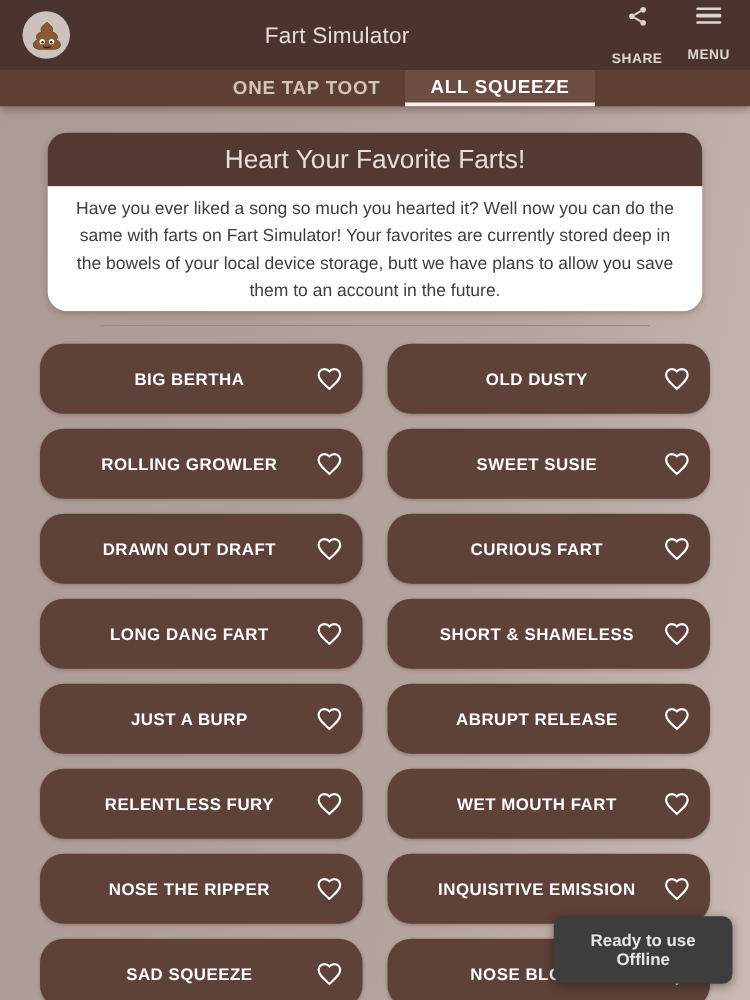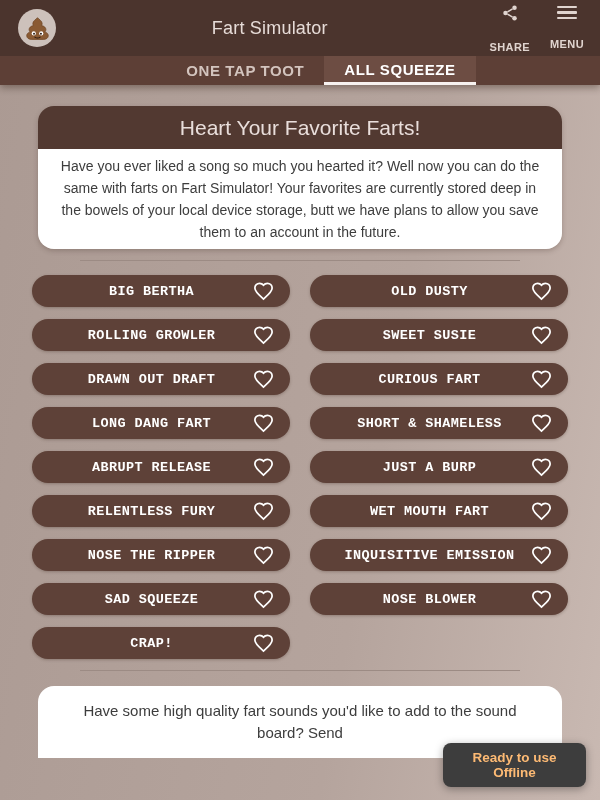--- a/index.html
+++ b/index.html
@@ -59,34 +59,34 @@
 
   
   .divider { border:none; height:1px; background:#9c8b84; width:440px; margin:11px auto 0; }
 
   
   .sound-grid {
     margin:14px 32px 0; display:grid; grid-template-columns:1fr 1fr;
     column-gap:20px; row-gap:12px;
   }
   .pill {
-    height:32px; border:none; border-radius:19px; background:#5e4138; color:#ffffff;
+    height:56px; border:none; border-radius:19px; background:#5e4138; color:#ffffff;
     display:flex; align-items:center; padding:0 16px 0 18px; cursor:pointer;
-    font-family:Liberation Mono, monospace; box-shadow:0 1px 3px rgba(60,40,30,0.3);
+    font-family:Liberation Sans, sans-serif; box-shadow:0 1px 3px rgba(60,40,30,0.3);
   }
   .pill .pill-label {
     flex:1; text-align:center; font-size:13.5px; font-weight:700; letter-spacing:0.4px;
     white-space:nowrap;
   }
   .pill .heart { flex:0 0 auto; }
 
   
   .toast {
-    position:absolute; right:14px; bottom:13px; width:143px; height:44px;
-    background:#3d3d3d; border-radius:8px; color:#fdba74; font-size:13.5px; font-weight:700;
+    position:absolute; right:14px; bottom:13px; width:143px; height:54px;
+    background:#3d3d3d; border-radius:8px; color:#e5e5e5; font-size:13.5px; font-weight:700;
     display:flex; align-items:center; justify-content:center; text-align:center;
     box-shadow:0 2px 8px rgba(0,0,0,0.35); z-index:5; padding:0 8px;
   }
 </style>
 </head>
 <body>
 
 <div class="app">
 
   <div class="header">
@@ -179,27 +179,27 @@
           <path d="M12 19.8l-1.45-1.32C5.4 13.9 2 10.8 2 7 2 3.9 4.42 1.5 7.5 1.5c1.74 0 3.41.81 4.5 2.09C13.09 2.31 14.76 1.5 16.5 1.5 19.58 1.5 22 3.9 22 7c0 3.8-3.4 6.9-8.55 11.5L12 19.8z" fill="none" stroke="#ffffff" stroke-width="2"></path>
         </svg>
       </button>
       <button class="pill">
         <span class="pill-label">SHORT &amp; SHAMELESS</span>
         <svg class="heart" width="21" height="19" viewBox="0 0 24 22">
           <path d="M12 19.8l-1.45-1.32C5.4 13.9 2 10.8 2 7 2 3.9 4.42 1.5 7.5 1.5c1.74 0 3.41.81 4.5 2.09C13.09 2.31 14.76 1.5 16.5 1.5 19.58 1.5 22 3.9 22 7c0 3.8-3.4 6.9-8.55 11.5L12 19.8z" fill="none" stroke="#ffffff" stroke-width="2"></path>
         </svg>
       </button>
       <button class="pill">
+        <span class="pill-label">JUST A BURP</span>
+        <svg class="heart" width="21" height="19" viewBox="0 0 24 22">
+          <path d="M12 19.8l-1.45-1.32C5.4 13.9 2 10.8 2 7 2 3.9 4.42 1.5 7.5 1.5c1.74 0 3.41.81 4.5 2.09C13.09 2.31 14.76 1.5 16.5 1.5 19.58 1.5 22 3.9 22 7c0 3.8-3.4 6.9-8.55 11.5L12 19.8z" fill="none" stroke="#ffffff" stroke-width="2"></path>
+        </svg>
+      </button>
+      <button class="pill">
         <span class="pill-label">ABRUPT RELEASE</span>
-        <svg class="heart" width="21" height="19" viewBox="0 0 24 22">
-          <path d="M12 19.8l-1.45-1.32C5.4 13.9 2 10.8 2 7 2 3.9 4.42 1.5 7.5 1.5c1.74 0 3.41.81 4.5 2.09C13.09 2.31 14.76 1.5 16.5 1.5 19.58 1.5 22 3.9 22 7c0 3.8-3.4 6.9-8.55 11.5L12 19.8z" fill="none" stroke="#ffffff" stroke-width="2"></path>
-        </svg>
-      </button>
-      <button class="pill">
-        <span class="pill-label">JUST A BURP</span>
         <svg class="heart" width="21" height="19" viewBox="0 0 24 22">
           <path d="M12 19.8l-1.45-1.32C5.4 13.9 2 10.8 2 7 2 3.9 4.42 1.5 7.5 1.5c1.74 0 3.41.81 4.5 2.09C13.09 2.31 14.76 1.5 16.5 1.5 19.58 1.5 22 3.9 22 7c0 3.8-3.4 6.9-8.55 11.5L12 19.8z" fill="none" stroke="#ffffff" stroke-width="2"></path>
         </svg>
       </button>
       <button class="pill">
         <span class="pill-label">RELENTLESS FURY</span>
         <svg class="heart" width="21" height="19" viewBox="0 0 24 22">
           <path d="M12 19.8l-1.45-1.32C5.4 13.9 2 10.8 2 7 2 3.9 4.42 1.5 7.5 1.5c1.74 0 3.41.81 4.5 2.09C13.09 2.31 14.76 1.5 16.5 1.5 19.58 1.5 22 3.9 22 7c0 3.8-3.4 6.9-8.55 11.5L12 19.8z" fill="none" stroke="#ffffff" stroke-width="2"></path>
         </svg>
       </button>

